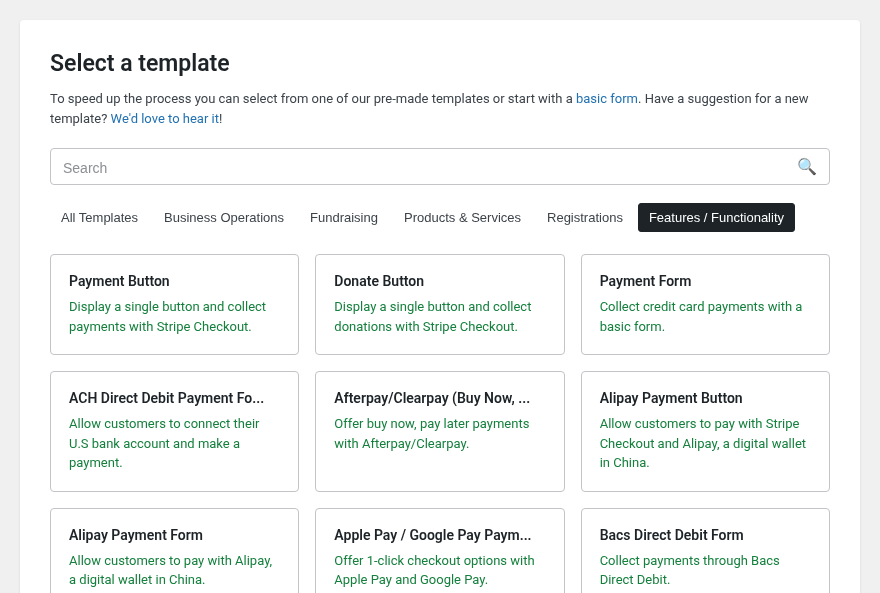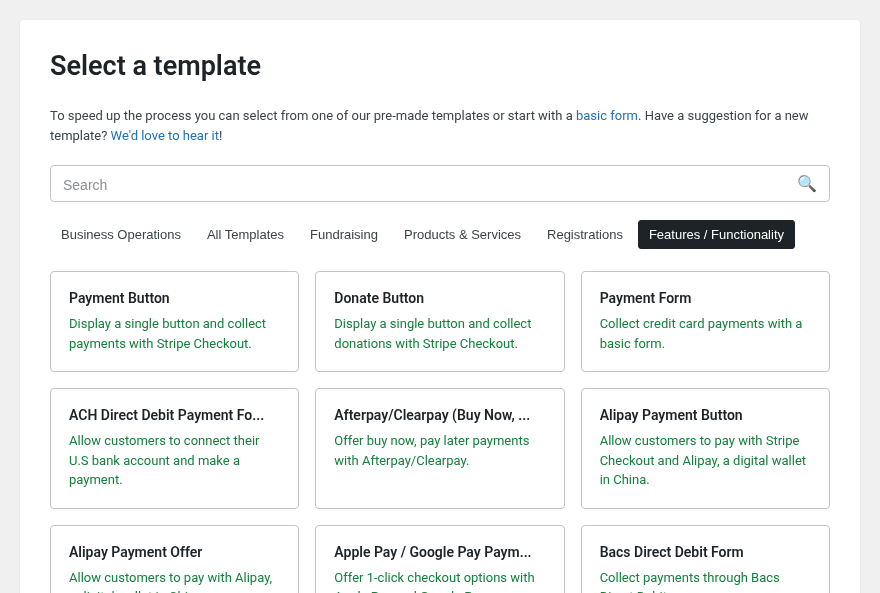--- a/index.html
+++ b/index.html
@@ -13,24 +13,24 @@
       min-height: 593px;
     }
     .container {
       background: #fff;
       border-radius: 4px;
       padding: 30px 30px 30px 30px;
       width: 860px;
       box-shadow: 0 1px 3px rgba(0,0,0,0.1);
     }
     .page-title {
-      font-size: 27px;
+      font-size: 23px;
       font-weight: 600;
       color: #1d2327;
-      margin-bottom: 24px;
+      margin-bottom: 12px;
     }
     .description {
       font-size: 13px;
       color: #3c434a;
       margin-bottom: 20px;
       line-height: 1.5;
     }
     .description a {
       color: #2271b1;
       text-decoration: none;
@@ -112,22 +112,22 @@
   <p class="description">
     <span>To speed up the process you can select from one of our pre-made templates or start with a </span><a href="#">basic form</a><span>. Have a suggestion for a new template? </span><a href="#">We'd love to hear it</a><span>!</span>
   </p>
 
   <div class="search-bar">
     <input class="search-input" type="text" placeholder="Search" style="">
     <span class="search-icon-wrap">🔍</span>
   </div>
 
   <div class="tabs" id="tabs-container">
+      <button class="tab">All Templates</button>
       <button class="tab">Business Operations</button>
-      <button class="tab">All Templates</button>
       <button class="tab">Fundraising</button>
       <button class="tab">Products &amp; Services</button>
       <button class="tab">Registrations</button>
       <button class="tab active">Features / Functionality</button>
     </div>
 
   <div class="cards-grid" id="cards-grid">
       <div class="card">
     <div class="card-title">Payment Button</div>
     <div class="card-desc">Display a single button and collect payments with Stripe Checkout.</div>
@@ -146,21 +146,21 @@
   </div>
       <div class="card">
     <div class="card-title">Afterpay/Clearpay (Buy Now, ...</div>
     <div class="card-desc">Offer buy now, pay later payments with Afterpay/Clearpay.</div>
   </div>
       <div class="card">
     <div class="card-title">Alipay Payment Button</div>
     <div class="card-desc">Allow customers to pay with Stripe Checkout and Alipay, a digital wallet in China.</div>
   </div>
       <div class="card">
-    <div class="card-title">Alipay Payment Offer</div>
+    <div class="card-title">Alipay Payment Form</div>
     <div class="card-desc">Allow customers to pay with Alipay, a digital wallet in China.</div>
   </div>
       <div class="card">
     <div class="card-title">Apple Pay / Google Pay Paym...</div>
     <div class="card-desc">Offer 1-click checkout options with Apple Pay and Google Pay.</div>
   </div>
       <div class="card">
     <div class="card-title">Bacs Direct Debit Form</div>
     <div class="card-desc">Collect payments through Bacs Direct Debit.</div>
   </div>

